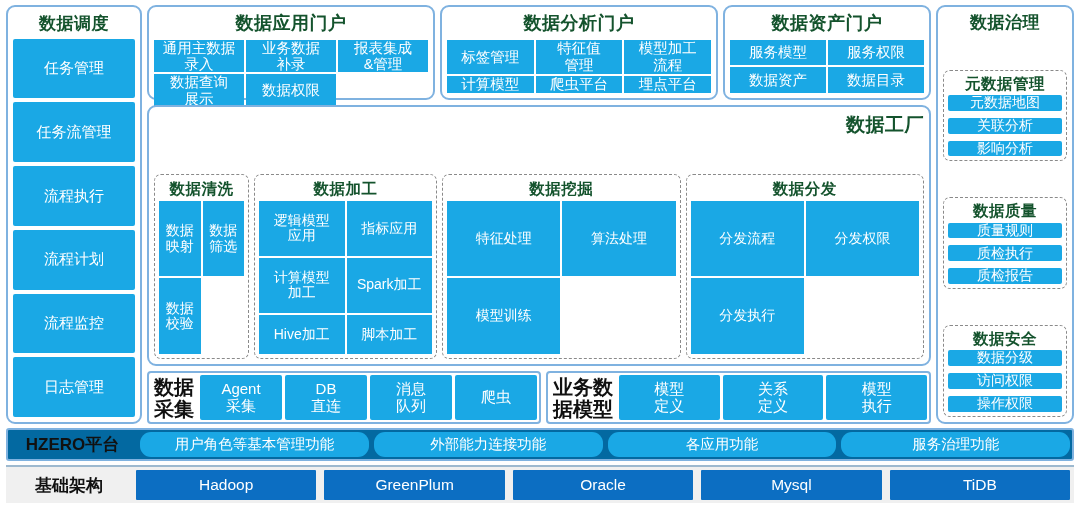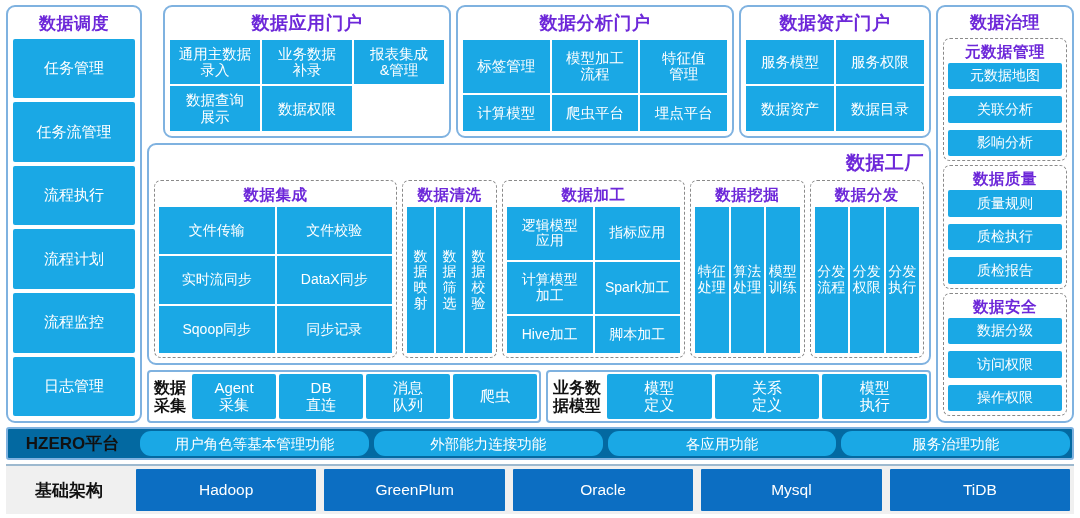--- a/index.html
+++ b/index.html
@@ -29,33 +29,34 @@
     border: 2px solid #7fb2e0;
     border-radius: 9px;
     background: #ffffff;
     box-sizing: border-box;
     padding: 4px 5px 5px 5px;
     display: flex;
     flex-direction: column;
   }
   .panel-title {
     font-weight: bold;
-    color: #6d28d9;
+    color: #14532d;
     text-align: center;
     letter-spacing: .5px;
     line-height: 1.1;
   }
   .dashed {
     border: 1.5px dashed #8a8a8a;
     border-radius: 7px;
     background: #ffffff;
     box-sizing: border-box;
     padding: 3px 4px 4px 4px;
     display: flex;
     flex-direction: column;
+    margin-top: 32px;
   }
   .cell {
     background: #1aa8e5;
     color: #ffffff;
     display: flex;
     align-items: center;
     justify-content: center;
     text-align: center;
     line-height: 1.12;
     box-sizing: border-box;
@@ -91,22 +92,21 @@
   .center {
     flex: 1;
     display: flex;
     flex-direction: column;
     gap: 5px;
     min-width: 0;
   }
   .portals {
     display: flex;
     gap: 5px;
-    height: 133px;
-    margin-left: 16px;
+    height: 95px;
   }
   .portal { flex: 1; min-width: 0; }
   .portal.p1 { flex: 0 0 288px; }
   .portal.p2 { flex: 0 0 278px; }
   .portal.p3 { flex: 1; }
   .portal .panel-title { font-size: 18px; padding: 3px 0 6px; }
   .portal-grid {
     flex: 1;
     display: grid;
     gap: 2px;
@@ -136,21 +136,21 @@
   .fcol.c4 { flex: 1; }
   .fcol.c5 { flex: 1; }
   .fcol .panel-title { font-size: 15.5px; padding: 2px 0 4px; }
   .fgrid {
     flex: 1;
     display: grid;
     gap: 2px;
     min-height: 0;
   }
   .fgrid.two { grid-template-columns: 1fr 1fr; }
-  .fgrid.one { grid-template-columns: 1fr 1fr 1fr; }
+  .fgrid.one { grid-template-columns: 1fr 1fr; }
   .fgrid .cell { font-size: 14px; }
 
   
   .collect-row {
     display: flex;
     gap: 5px;
     height: 53px;
   }
   .collect {
     display: flex;
@@ -163,21 +163,21 @@
     gap: 3px;
   }
   .collect.cA { flex: 0 0 394px; }
   .collect.cB { flex: 1; }
   .collect-label {
     display: flex;
     align-items: center;
     justify-content: center;
     text-align: center;
     font-weight: bold;
-    font-size: 16px;
+    font-size: 20px;
     color: #111;
     line-height: 1.1;
     white-space: pre-line;
     flex: 0 0 auto;
     padding: 0 3px;
   }
   .collect .cell {
     flex: 1;
     font-size: 15px;
     border-radius: 2px;
@@ -224,21 +224,21 @@
     display: flex;
     align-items: center;
     justify-content: center;
     font-weight: bold;
     font-size: 17px;
     color: #111;
   }
   .hzero .cell { flex: 1; font-size: 14.5px; border-radius: 11px; }
 
   .infra {
-    height: 50px;
+    height: 38px;
     display: flex;
     align-items: stretch;
     background: #f0f0f0;
     border-top: 2px solid #9db9cf;
     box-sizing: border-box;
     padding: 3px 4px;
     gap: 8px;
   }
   .infra-label {
     flex: 0 0 118px;
@@ -291,24 +291,24 @@
             <div class="cell">数据查询
 展示</div>
             <div class="cell">数据权限</div>
           </div>
         </div>
 
         <div class="panel portal p2">
           <div class="panel-title">数据分析门户</div>
           <div class="portal-grid">
             <div class="cell">标签管理</div>
+            <div class="cell">特征值
+管理</div>
             <div class="cell">模型加工
 流程</div>
-            <div class="cell">特征值
-管理</div>
             <div class="cell">计算模型</div>
             <div class="cell">爬虫平台</div>
             <div class="cell">埋点平台</div>
           </div>
         </div>
 
         <div class="panel portal p3">
           <div class="panel-title">数据资产门户</div>
           <div class="portal-grid">
             <div class="cell">服务模型</div>
@@ -316,31 +316,20 @@
             <div class="cell">数据资产</div>
             <div class="cell">数据目录</div>
           </div>
         </div>
       </div>
 
       <div class="panel factory">
         <div class="panel-title">数据工厂</div>
         <div class="factory-cols">
 
-          <div class="dashed fcol c1">
-            <div class="panel-title">数据集成</div>
-            <div class="fgrid two">
-              <div class="cell">文件传输</div>
-              <div class="cell">文件校验</div>
-              <div class="cell">实时流同步</div>
-              <div class="cell">DataX同步</div>
-              <div class="cell">Sqoop同步</div>
-              <div class="cell">同步记录</div>
-            </div>
-          </div>
 
           <div class="dashed fcol c2">
             <div class="panel-title">数据清洗</div>
             <div class="fgrid one">
               <div class="cell">数据映射</div>
               <div class="cell">数据筛选</div>
               <div class="cell">数据校验</div>
             </div>
           </div>
 

